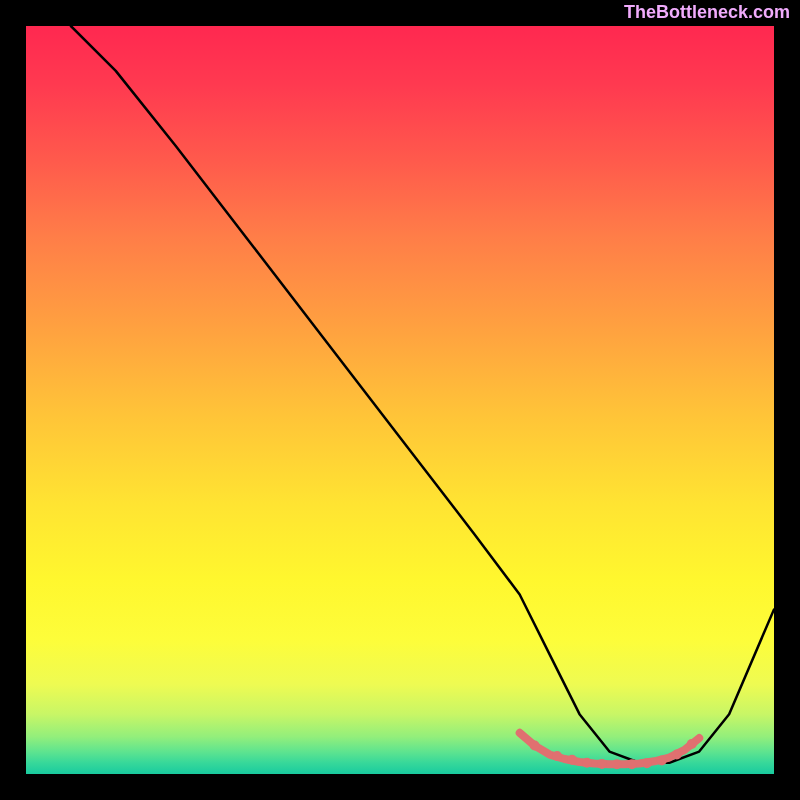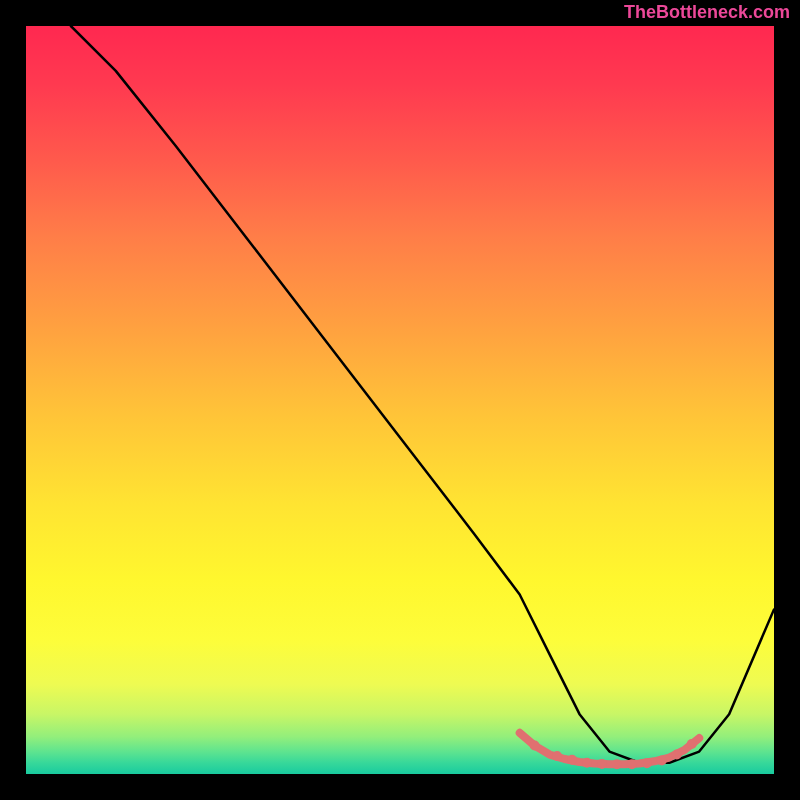--- a/index.html
+++ b/index.html
@@ -2,21 +2,21 @@
 <html><head>
 <meta charset="utf-8">
 <style>
   * { margin: 0; padding: 0; box-sizing: border-box; }
   html, body { width: 800px; height: 800px; overflow: hidden; }
   body { background: #000; font-family: Arial, sans-serif; position: relative; }
   .watermark {
     position: absolute;
     top: 2px;
     right: 10px;
-    color: #ec4899;
+    color: #f0abfc;
     font-size: 18px;
     font-weight: bold;
     z-index: 10;
   }
   .plot-area {
     position: absolute;
     left: 26px;
     top: 26px;
     width: 748px;
     height: 748px;

